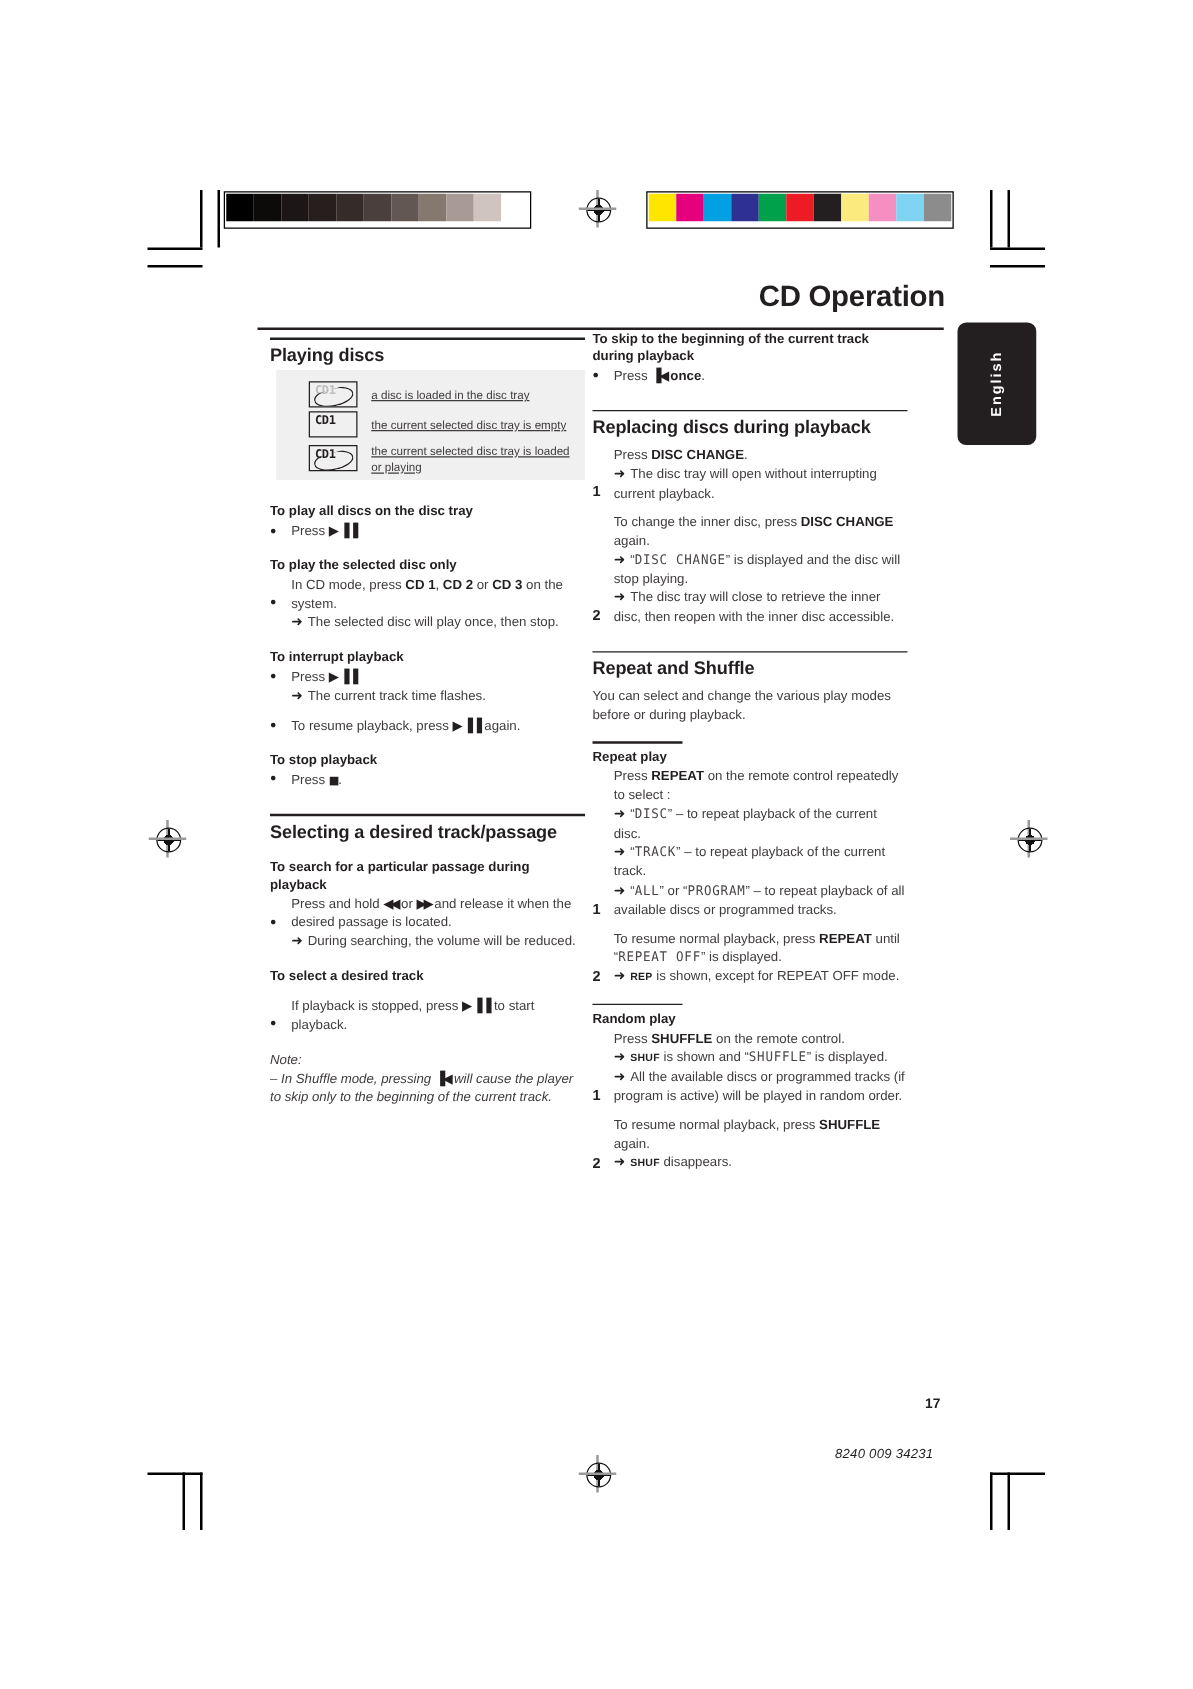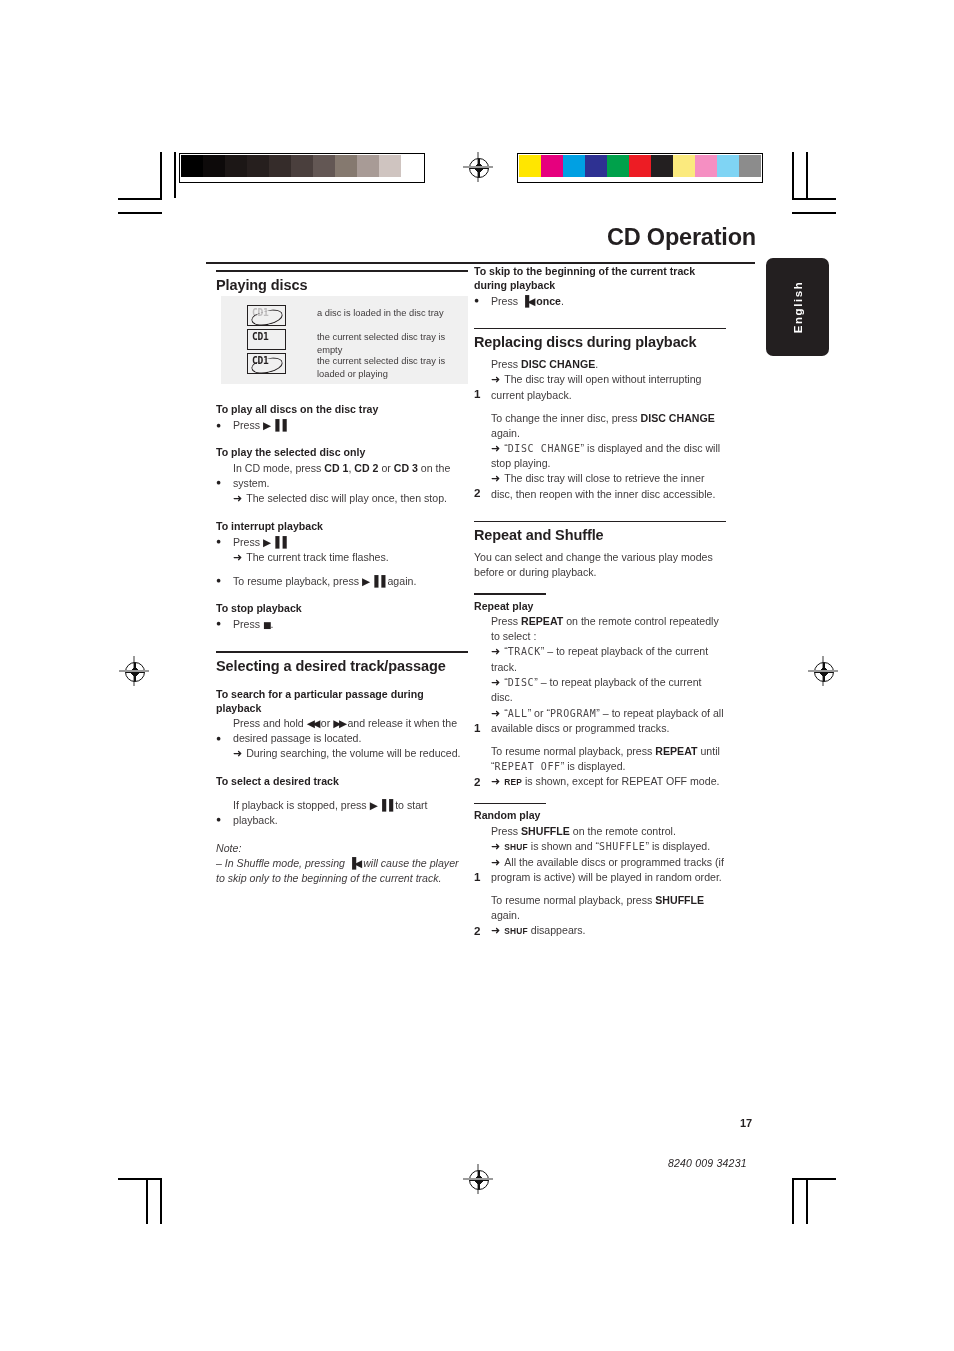--- a/index.html
+++ b/index.html
@@ -101,39 +101,39 @@
     font-size:10px;letter-spacing:0.6px;color:#4a4648;
     transform:scaleY(1.06);display:inline-block;
   }
   .smallcap{font-size:8.4px;font-weight:bold;letter-spacing:.2px;color:#231f20;}
 
   
   .legend{
     position:absolute;left:221px;top:296px;width:247px;height:88px;
     background:#f0f0f0;
   }
-  .legend .lrow{position:absolute;display:flex;align-items:flex-start;gap:20px;}
+  .legend .lrow{position:absolute;display:flex;align-items:center;}
   .legend .disp{
     width:37px;height:19px;border:1.6px solid #231f20;background:#f0f0f0;
     position:relative;flex:0 0 37px;overflow:hidden;
   }
   .legend .disp .cd{
     position:absolute;left:4px;top:1px;font-family:"DejaVu Sans Mono", monospace;
     font-size:9.6px;font-weight:bold;color:#231f20;letter-spacing:-.3px;
   }
   .legend .disp .cd.faint{color:#bfbdbe;}
   .legend .disp .ring{
     position:absolute;left:3px;top:4px;width:30px;height:13px;
     border:1.7px solid #231f20;border-radius:50%;
     transform:rotate(-12deg);
     clip-path:polygon(0 18%,100% 0,100% 100%,0 100%);
   }
   .legend .disp .ring.thin{border-width:1.4px;}
   .legend .ltxt{
-    font-size:9.3px;line-height:1.38;color:#3f3b3c;padding-left:11px;padding-top:2px;
+    font-size:9.3px;line-height:1.38;color:#3f3b3c;padding-left:11px;padding-top:2px;text-decoration:underline;
   }
 
   
   .pageno{position:absolute;left:740px;top:1117px;font-size:11px;font-weight:bold;color:#231f20;}
   .partno{position:absolute;left:668px;top:1157px;font-size:10.5px;color:#231f20;letter-spacing:.2px;font-style:italic;}
 </style>
 </head>
 <body>
 
 <div class="mark" style="left:118px;top:198px;width:44px;height:2px;"></div>
@@ -362,22 +362,22 @@
 
     <div class="sp"></div>
 
     <div class="sec-rule short"></div>
     <h3 class="sub">Repeat play</h3>
 
     <div class="row">
       <div class="num">1</div>
       <div class="body">
         <p><span>Press </span><b>REPEAT</b><span> on the remote control repeatedly to select :</span></p>
+        <p class="arrow">“<span class="lcd">DISC</span>”<span> – to repeat playback of the current disc.</span></p>
         <p class="arrow">“<span class="lcd">TRACK</span>”<span> – to repeat playback of the current track.</span></p>
-        <p class="arrow">“<span class="lcd">DISC</span>”<span> – to repeat playback of the current disc.</span></p>
         <p class="arrow">“<span class="lcd">ALL</span>”<span> or </span>“<span class="lcd">PROGRAM</span>”<span> – to repeat playback of all available discs or programmed tracks.</span></p>
       </div>
     </div>
 
     <div class="sp-s"></div>
 
     <div class="row">
       <div class="num">2</div>
       <div class="body">
         <p><span>To resume normal playback, press </span><b>REPEAT</b><span> until “</span><span class="lcd">REPEAT OFF</span><span>” is displayed.</span></p>

